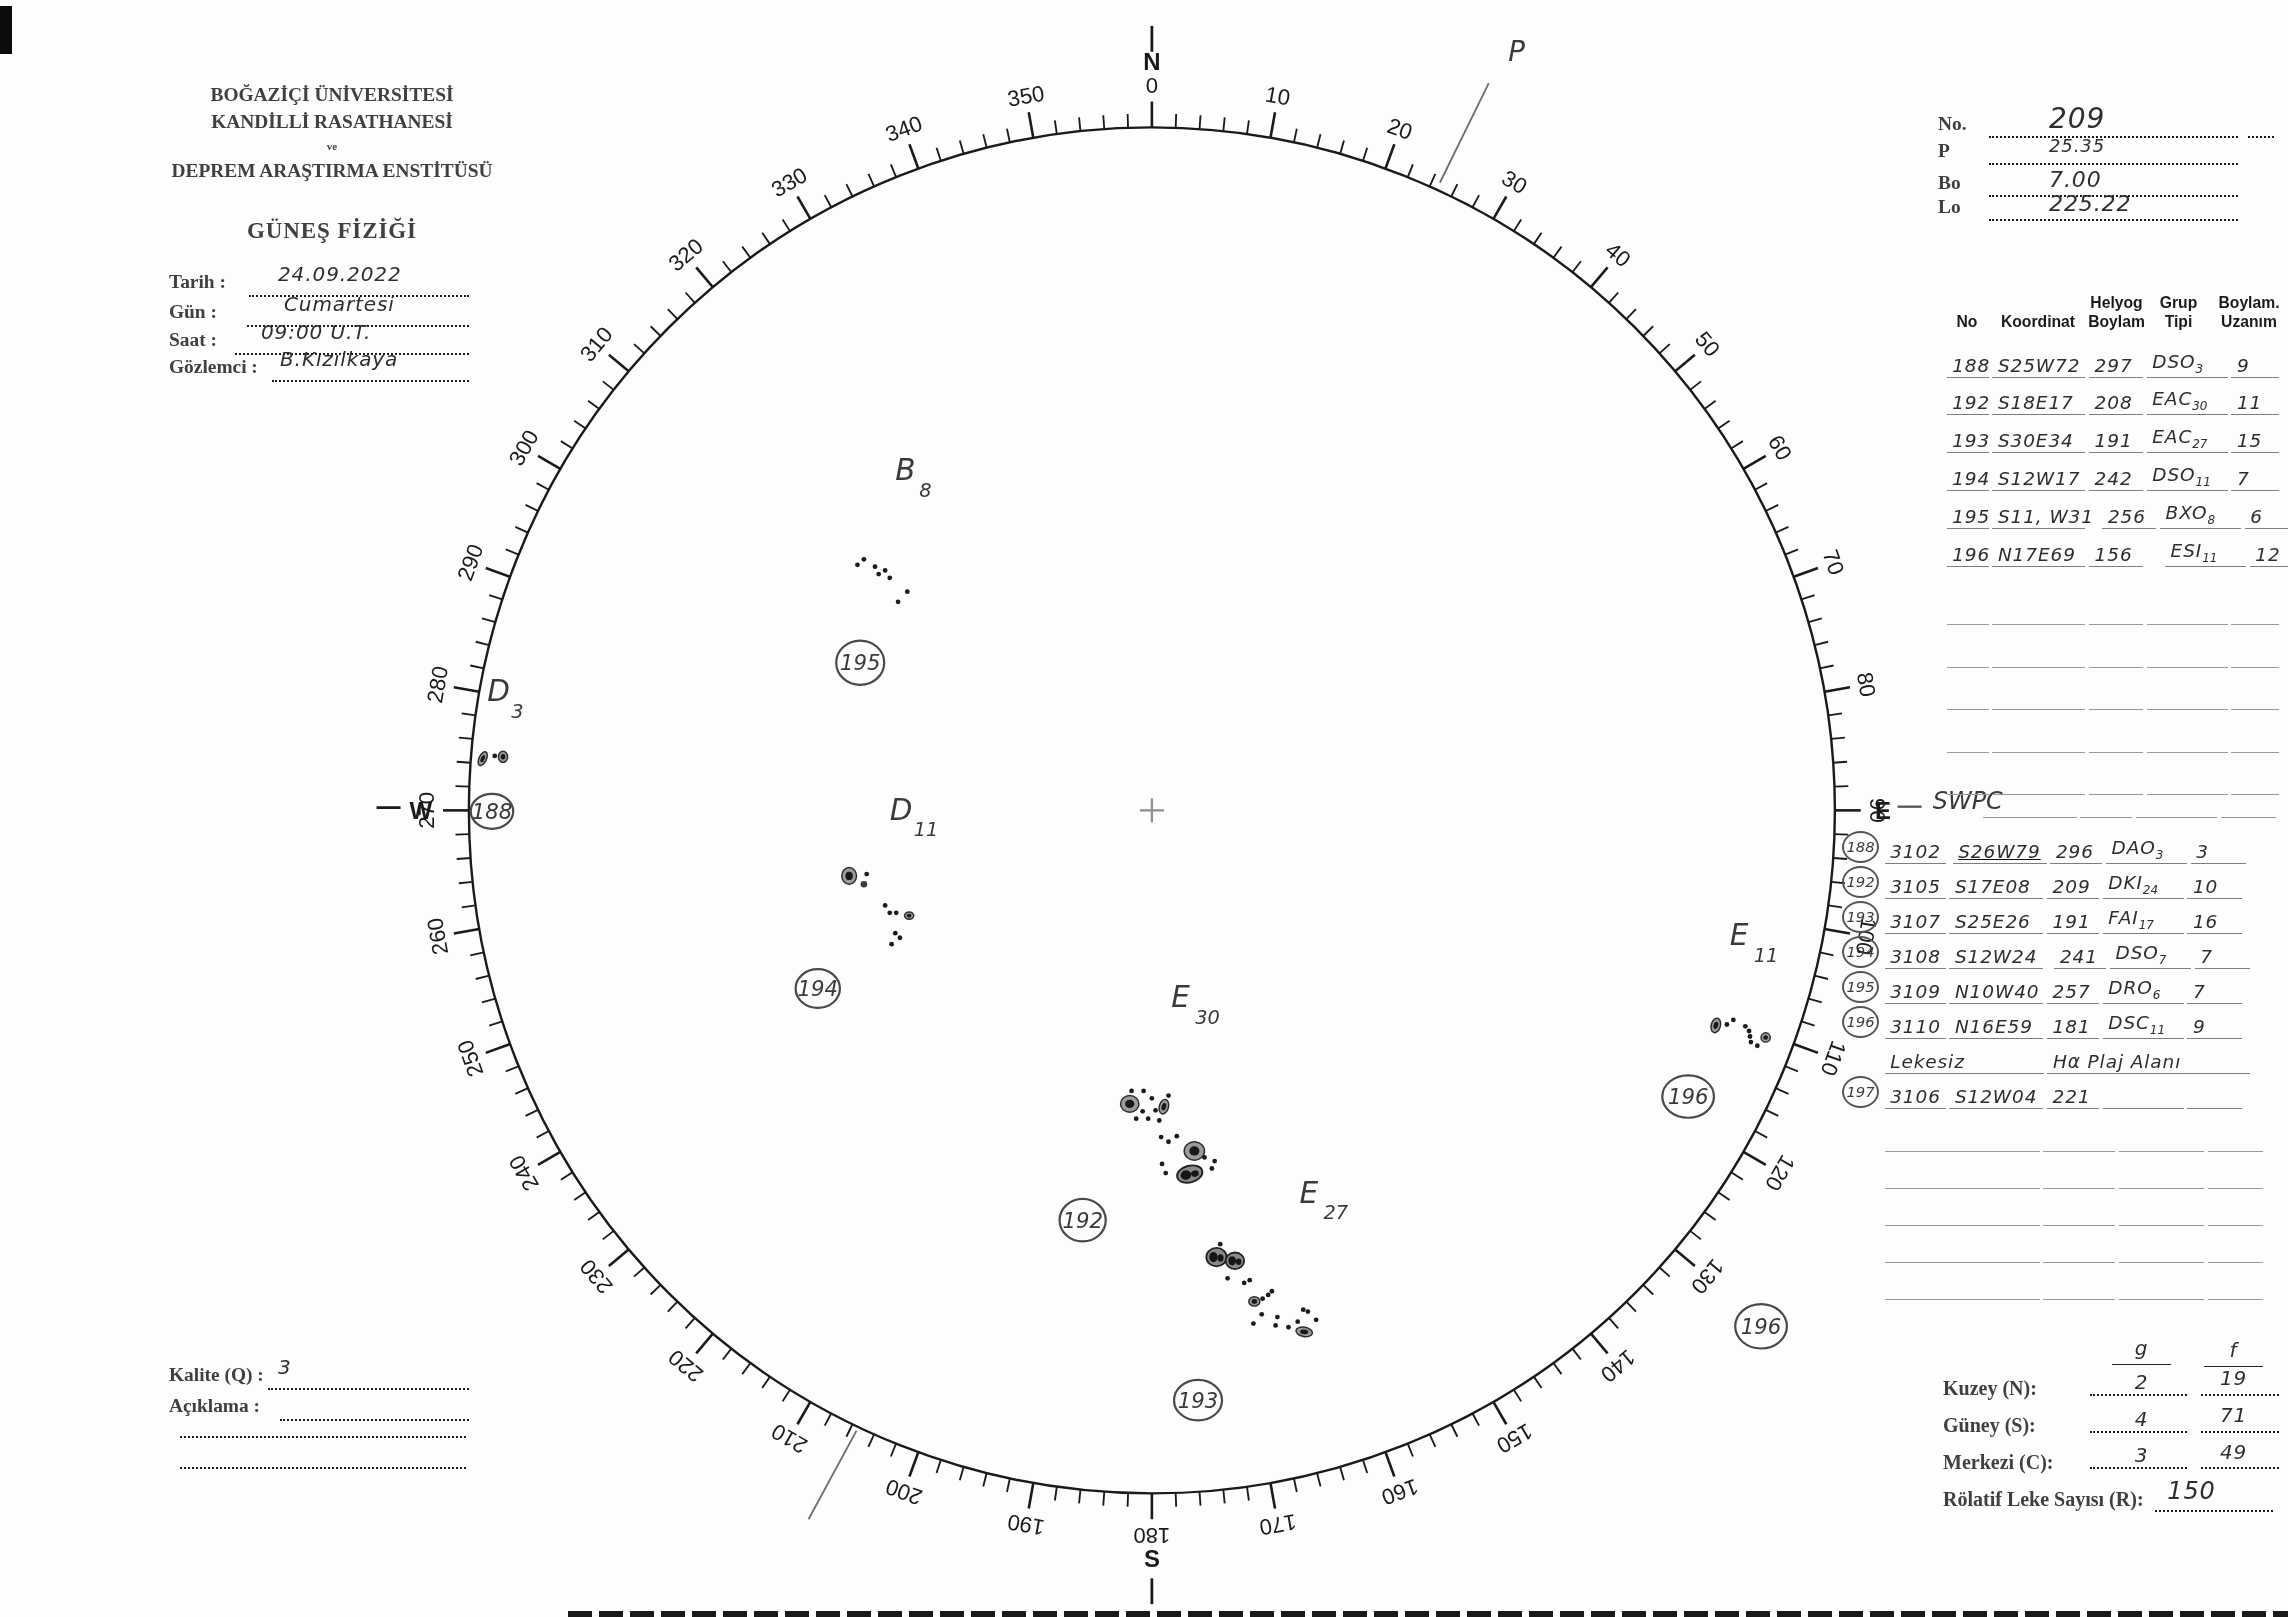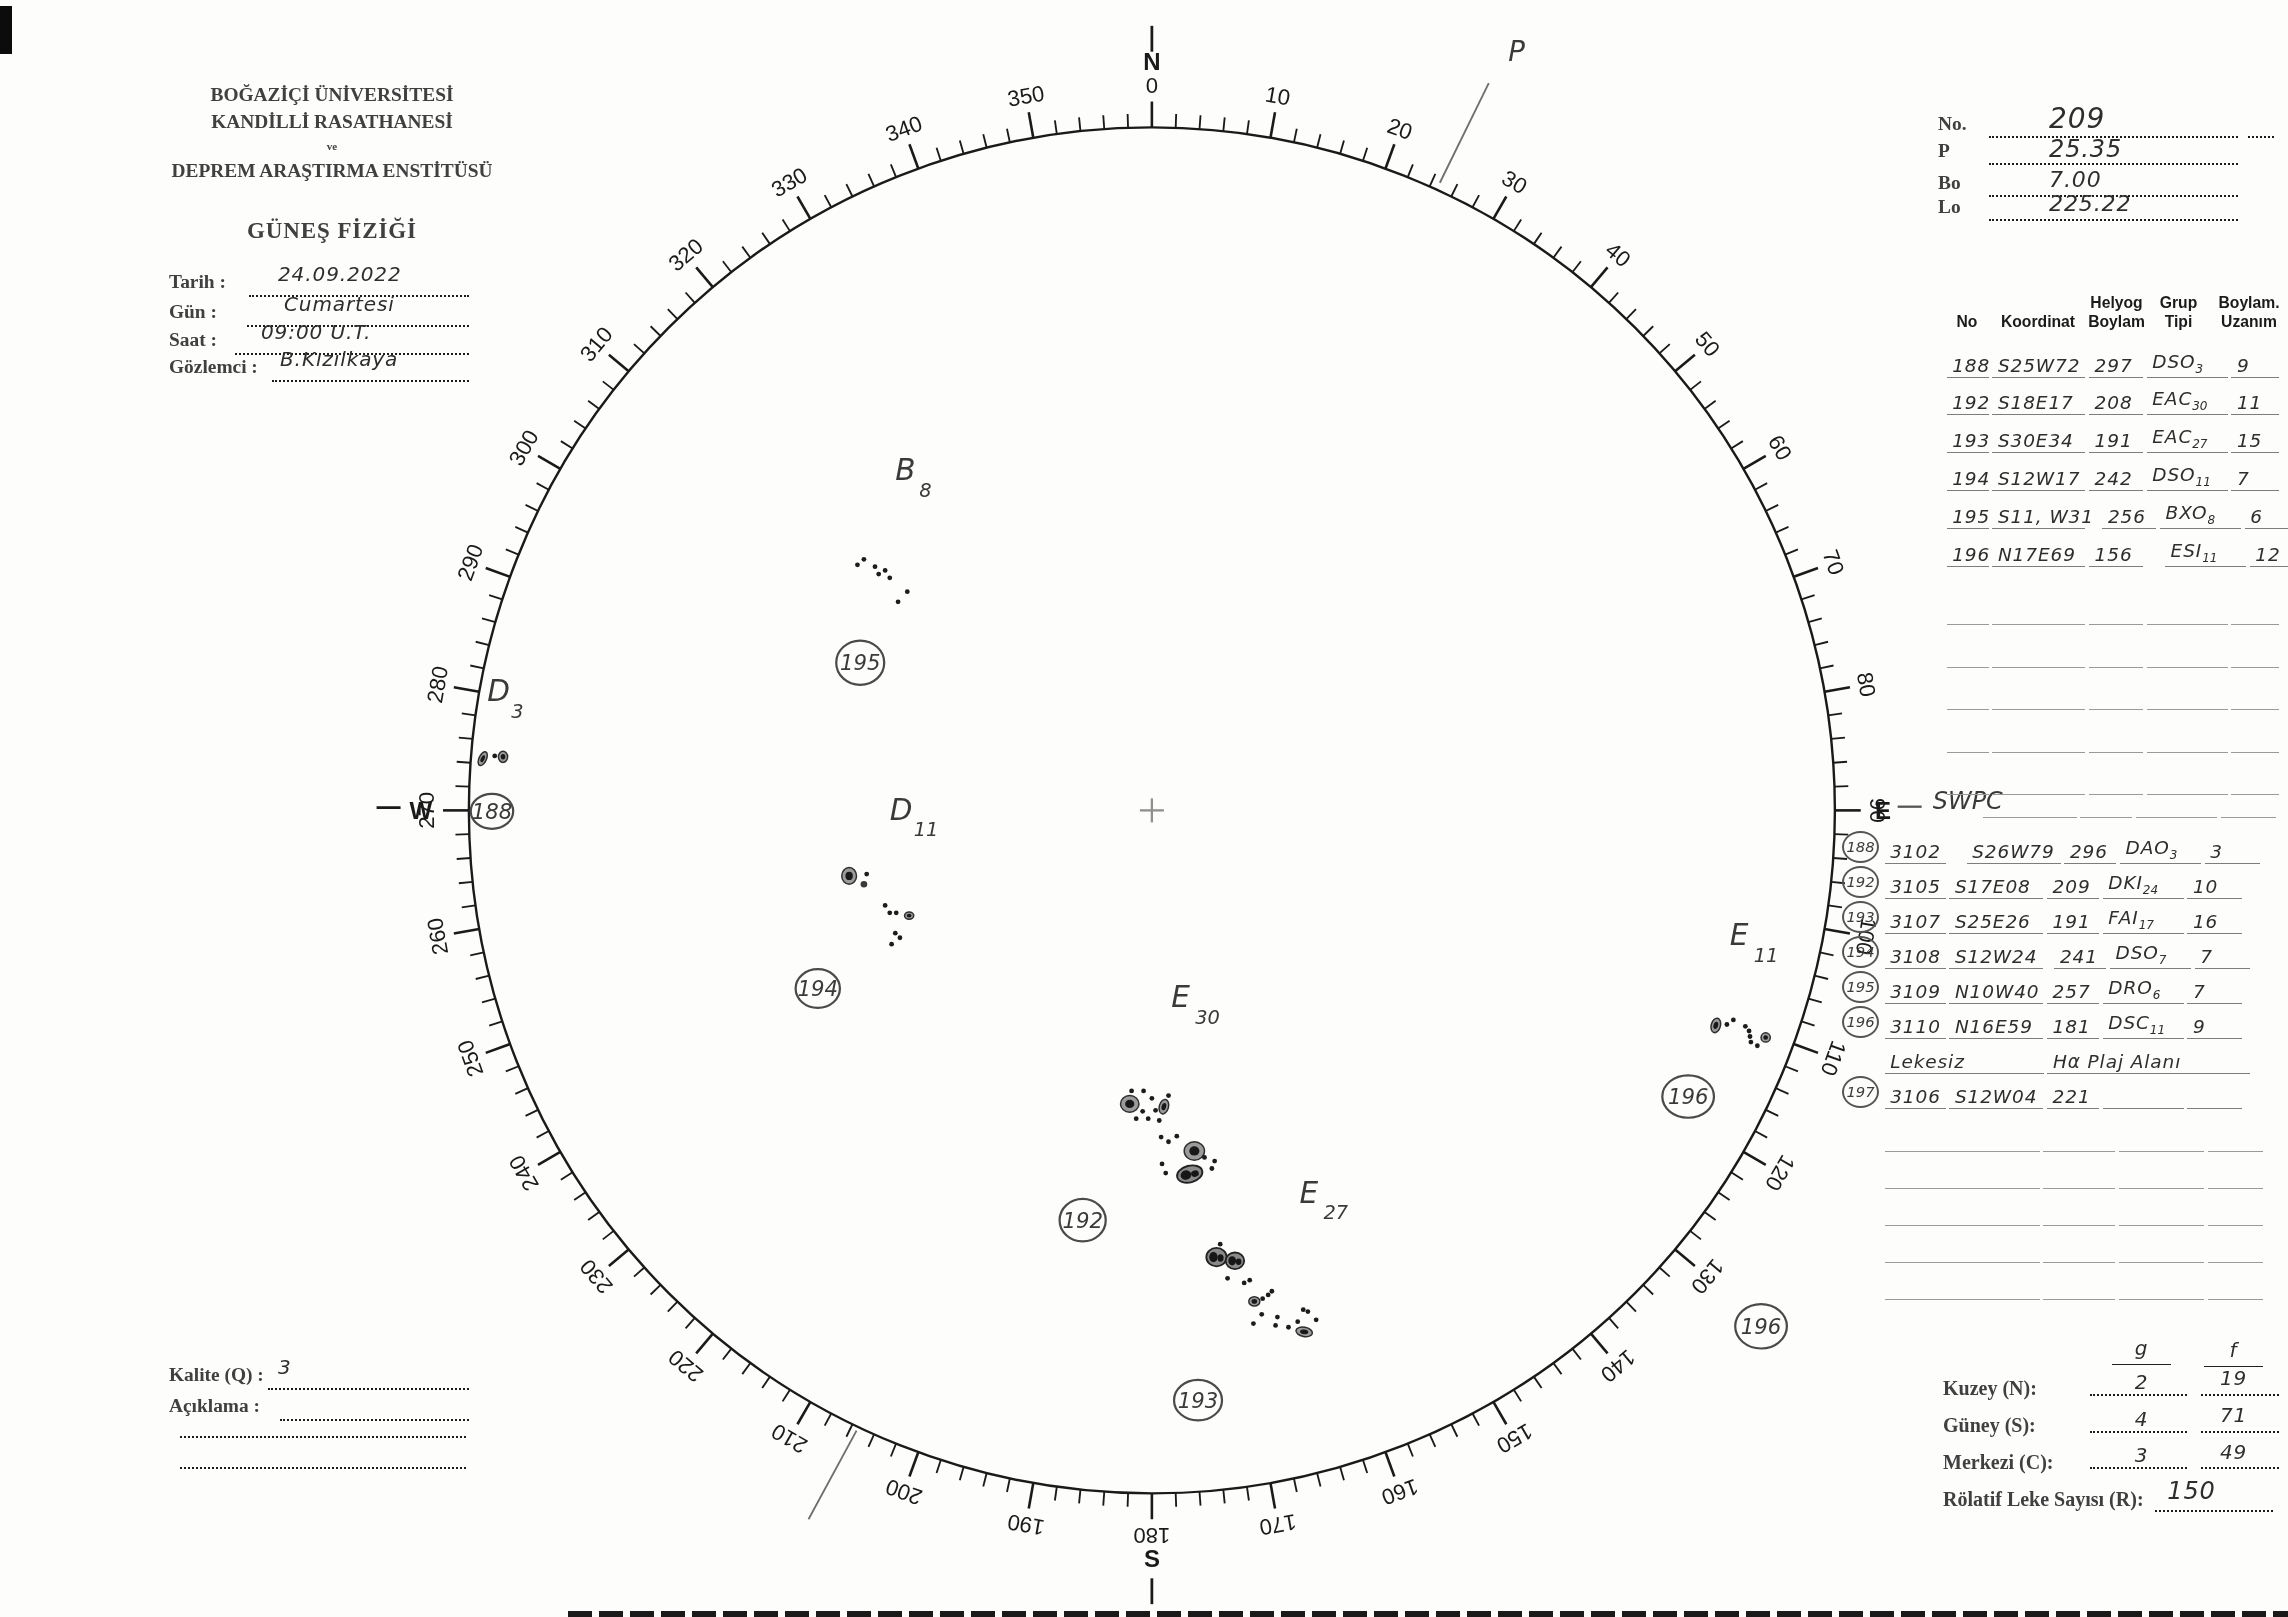--- a/index.html
+++ b/index.html
@@ -448,21 +448,21 @@
   </div>
   <div class="field-row" style="top:1395px;">
     <span class="lab printed">Açıklama :</span>
     <span class="dl dotline" style="width:189px;"></span>
   </div>
   <div class="abs dotline" style="left:180px;top:1436px;width:286px;"></div>
   <div class="abs dotline" style="left:180px;top:1467px;width:286px;"></div>
 
   <div id="eph-block">
       <div class="eph-row" style="top: 113px;"><span class="lab printed">No.</span><span class="dl dotline"></span><span class="val hw" style="left:111px;top:-11px;font-size:28px;">209</span><span class="dotline" style="position:absolute;bottom:2.8px;right:4.6px;width:26px;"></span></div>
-      <div class="eph-row" style="top: 140px;"><span class="lab printed">P</span><span class="dl dotline"></span><span class="val hw" style="left:111px;top:-5.5px;font-size:24px;">25.35</span></div>
+      <div class="eph-row" style="top: 140px;"><span class="lab printed">P</span><span class="dl dotline"></span><span class="val hw" style="left:111px;top:-5.5px;font-size:18px;">25.35</span></div>
       <div class="eph-row" style="top: 172px;"><span class="lab printed">Bo</span><span class="dl dotline"></span><span class="val hw" style="left:111px;top:-5.5px;font-size:22px;">7.00</span></div>
       <div class="eph-row" style="top: 196px;"><span class="lab printed">Lo</span><span class="dl dotline"></span><span class="val hw" style="left:111px;top:-5.5px;font-size:22px;">225.22</span></div>
     </div>
 
   <div class="hdr sansb" style="left:1946px;top:312px;width:42px;">No</div>
   <div class="hdr sansb" style="left:1992px;top:312px;width:92px;">Koordinat</div>
   <div class="hdr sansb" style="left:2088px;top:293px;width:57px;">Helyog Boylam</div>
   <div class="hdr sansb" style="left:2149px;top:293px;width:59px;">Grup Tipi</div>
   <div class="hdr sansb" style="left:2213px;top:293px;width:72px;">Boylam. Uzanım</div>
 
@@ -609,21 +609,21 @@
       <div class="trow" style="top: 792px; left: 1979px; height: 26px;">
         <div class="tcell nul" style="width: 94px; margin-left: 3.7px;"></div>
         <div class="tcell nul" style="width: 52px; margin-left: 3.7px;"></div>
         <div class="tcell nul" style="width: 81px; margin-left: 3.7px;"></div>
         <div class="tcell nul" style="width: 55px; margin-left: 3.7px;"></div>
       </div>
       <div class="trow" style="top: 829px; left: 1881px; height: 35px;">
         <div class="tcell" style="width: 61px; margin-left: 3.7px;">
           <span class="hw">3102</span>
         </div>
-        <div class="tcell" style="width: 94px; margin-left: 21px;">
+        <div class="tcell" style="width: 94px; margin-left: 7px; text-decoration: underline;">
           <span class="hw">S26W79</span>
         </div>
         <div class="tcell" style="width: 52px; margin-left: 3.7px;">
           <span class="hw">296</span>
         </div>
         <div class="tcell" style="width: 81px; margin-left: 3.7px;">
           <span class="hw">DAO<sub>3</sub></span>
         </div>
         <div class="tcell" style="width: 55px; margin-left: 3.7px;">
           <span class="hw">3</span>

